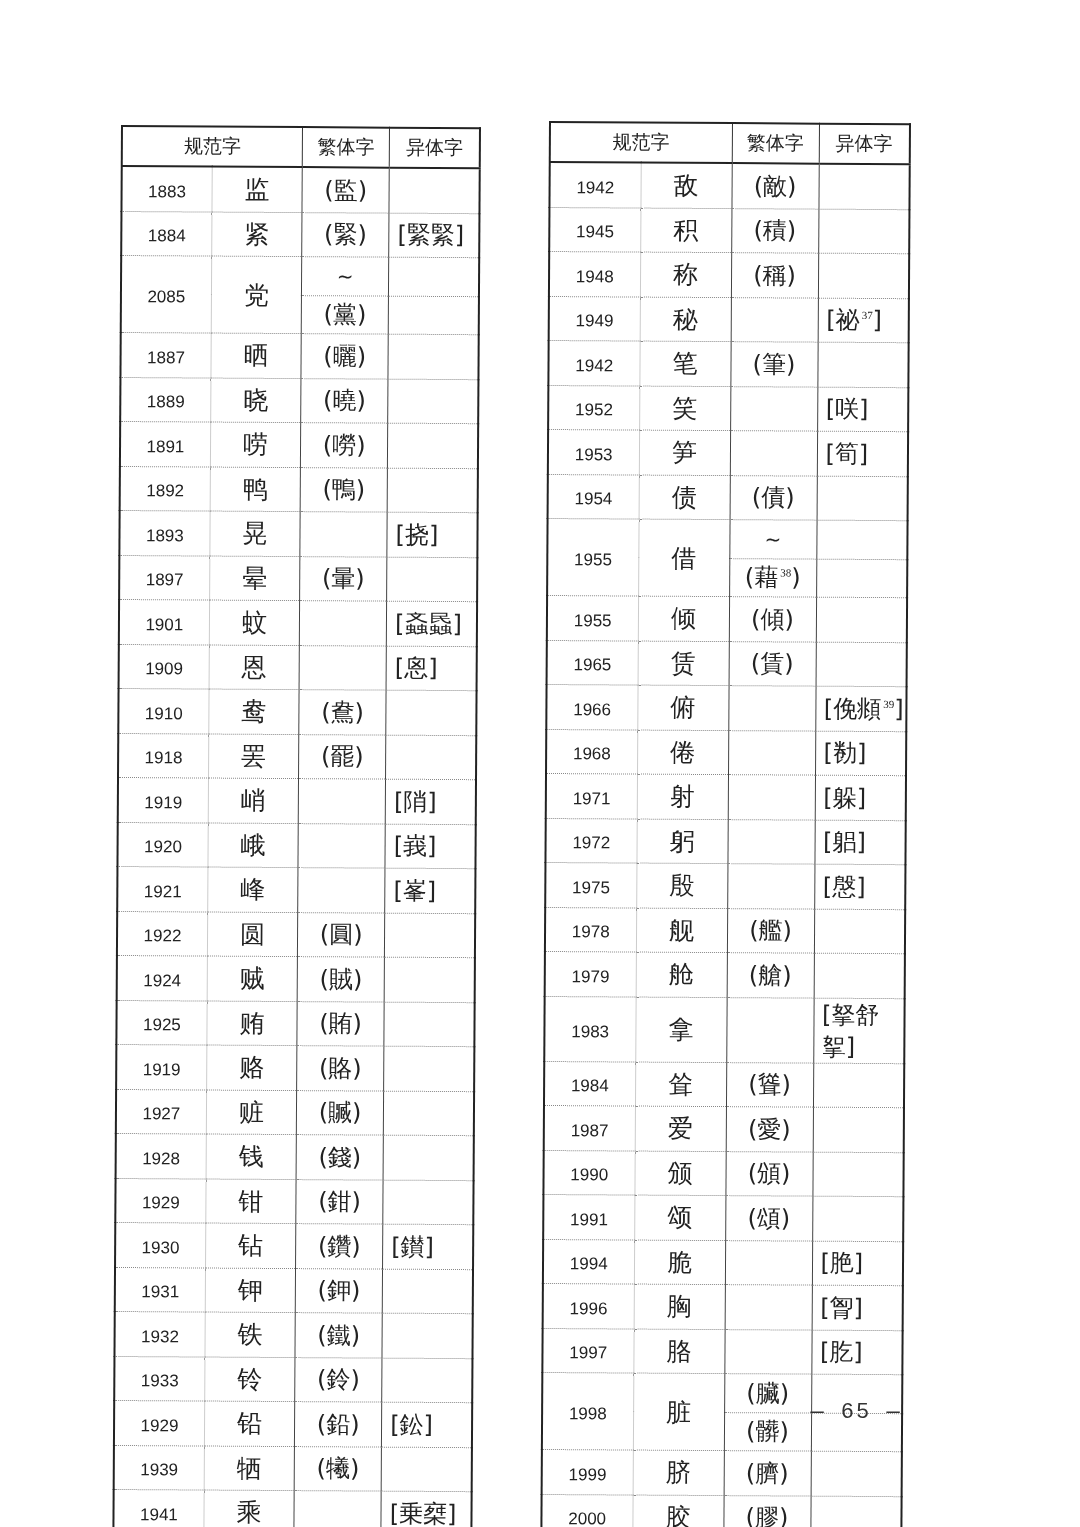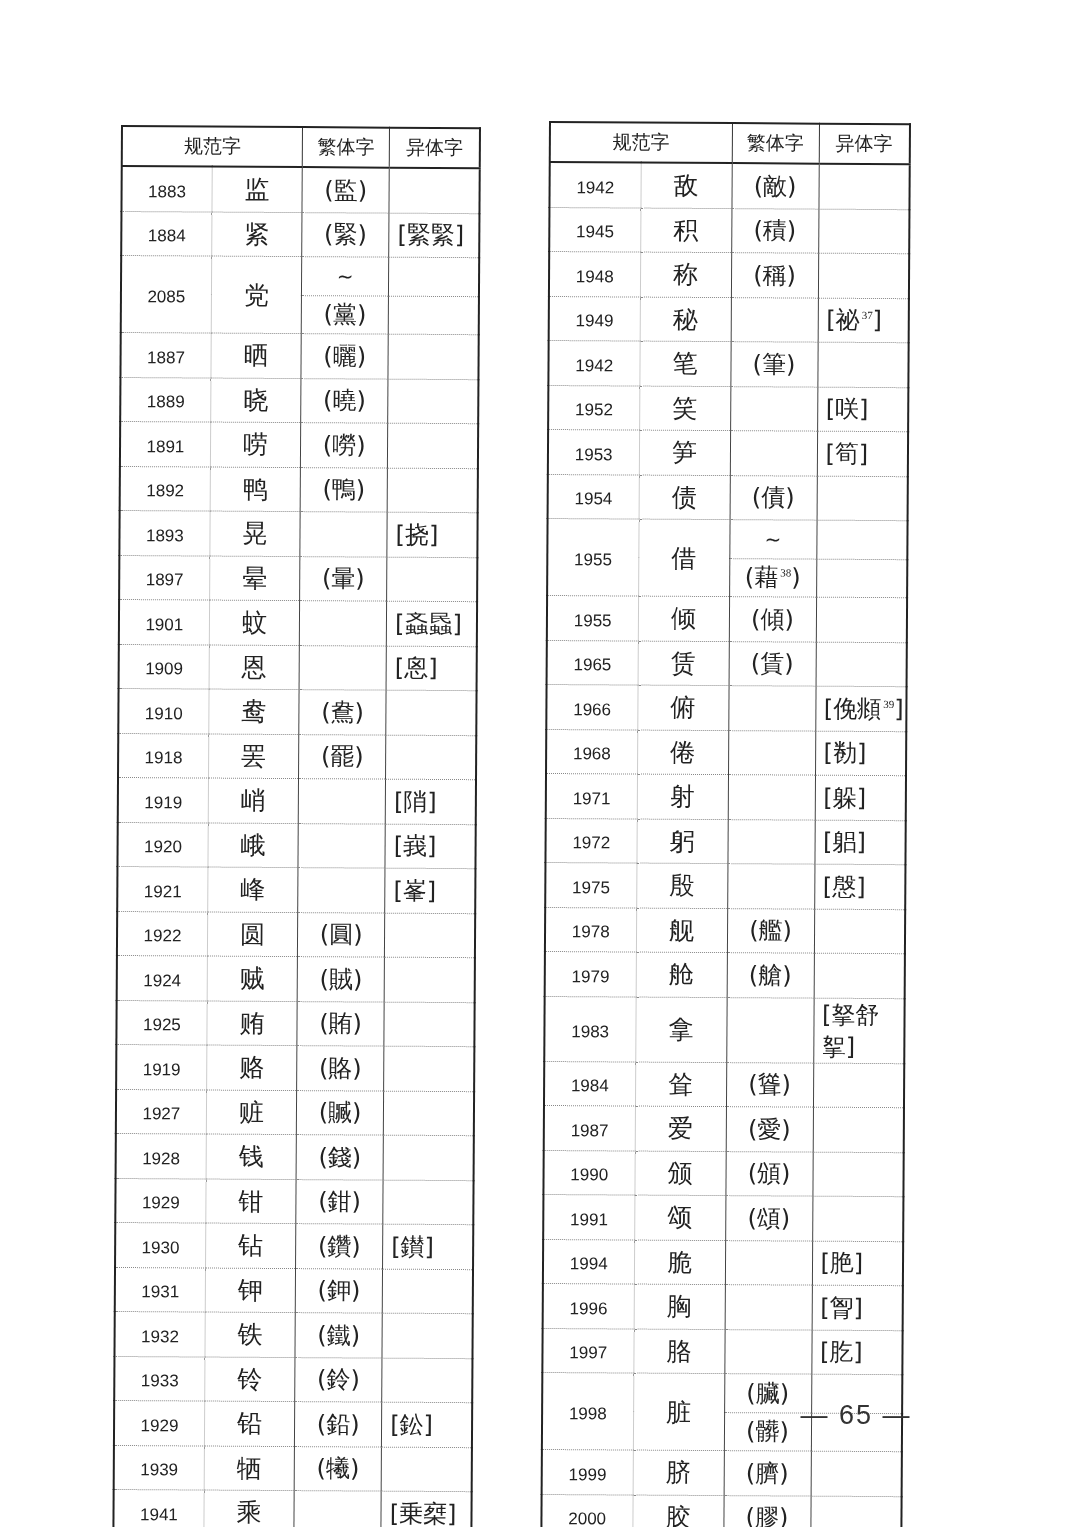--- a/index.html
+++ b/index.html
@@ -35,21 +35,21 @@
     font-family: "DejaVu Sans", "Liberation Sans", sans-serif;
   }
   .c-var {
     font-size: 24px; text-align: left; padding-left: 8px !important; color: #222;
     font-family: "DejaVu Sans", "Liberation Sans", sans-serif;
   }
   .tilde { font-size: 20px; }
   sup.fn { font-size: 11px; font-family: Liberation Serif, serif; vertical-align: super; margin-left: 2px; }
   .page-num {
     position: absolute; left: 796px; top: 1400px; width: 120px; text-align: center;
-    font-family: Liberation Sans, sans-serif; font-size: 27px; color: #333;
+    font-family: Liberation Mono, monospace; font-size: 22px; color: #333;
     letter-spacing: 2px;
   }
 </style>
 </head>
 <body>
 
 <table class="tbl" id="table-left">
   <thead>
     <tr>
       <th colspan="2">规范字</th>

